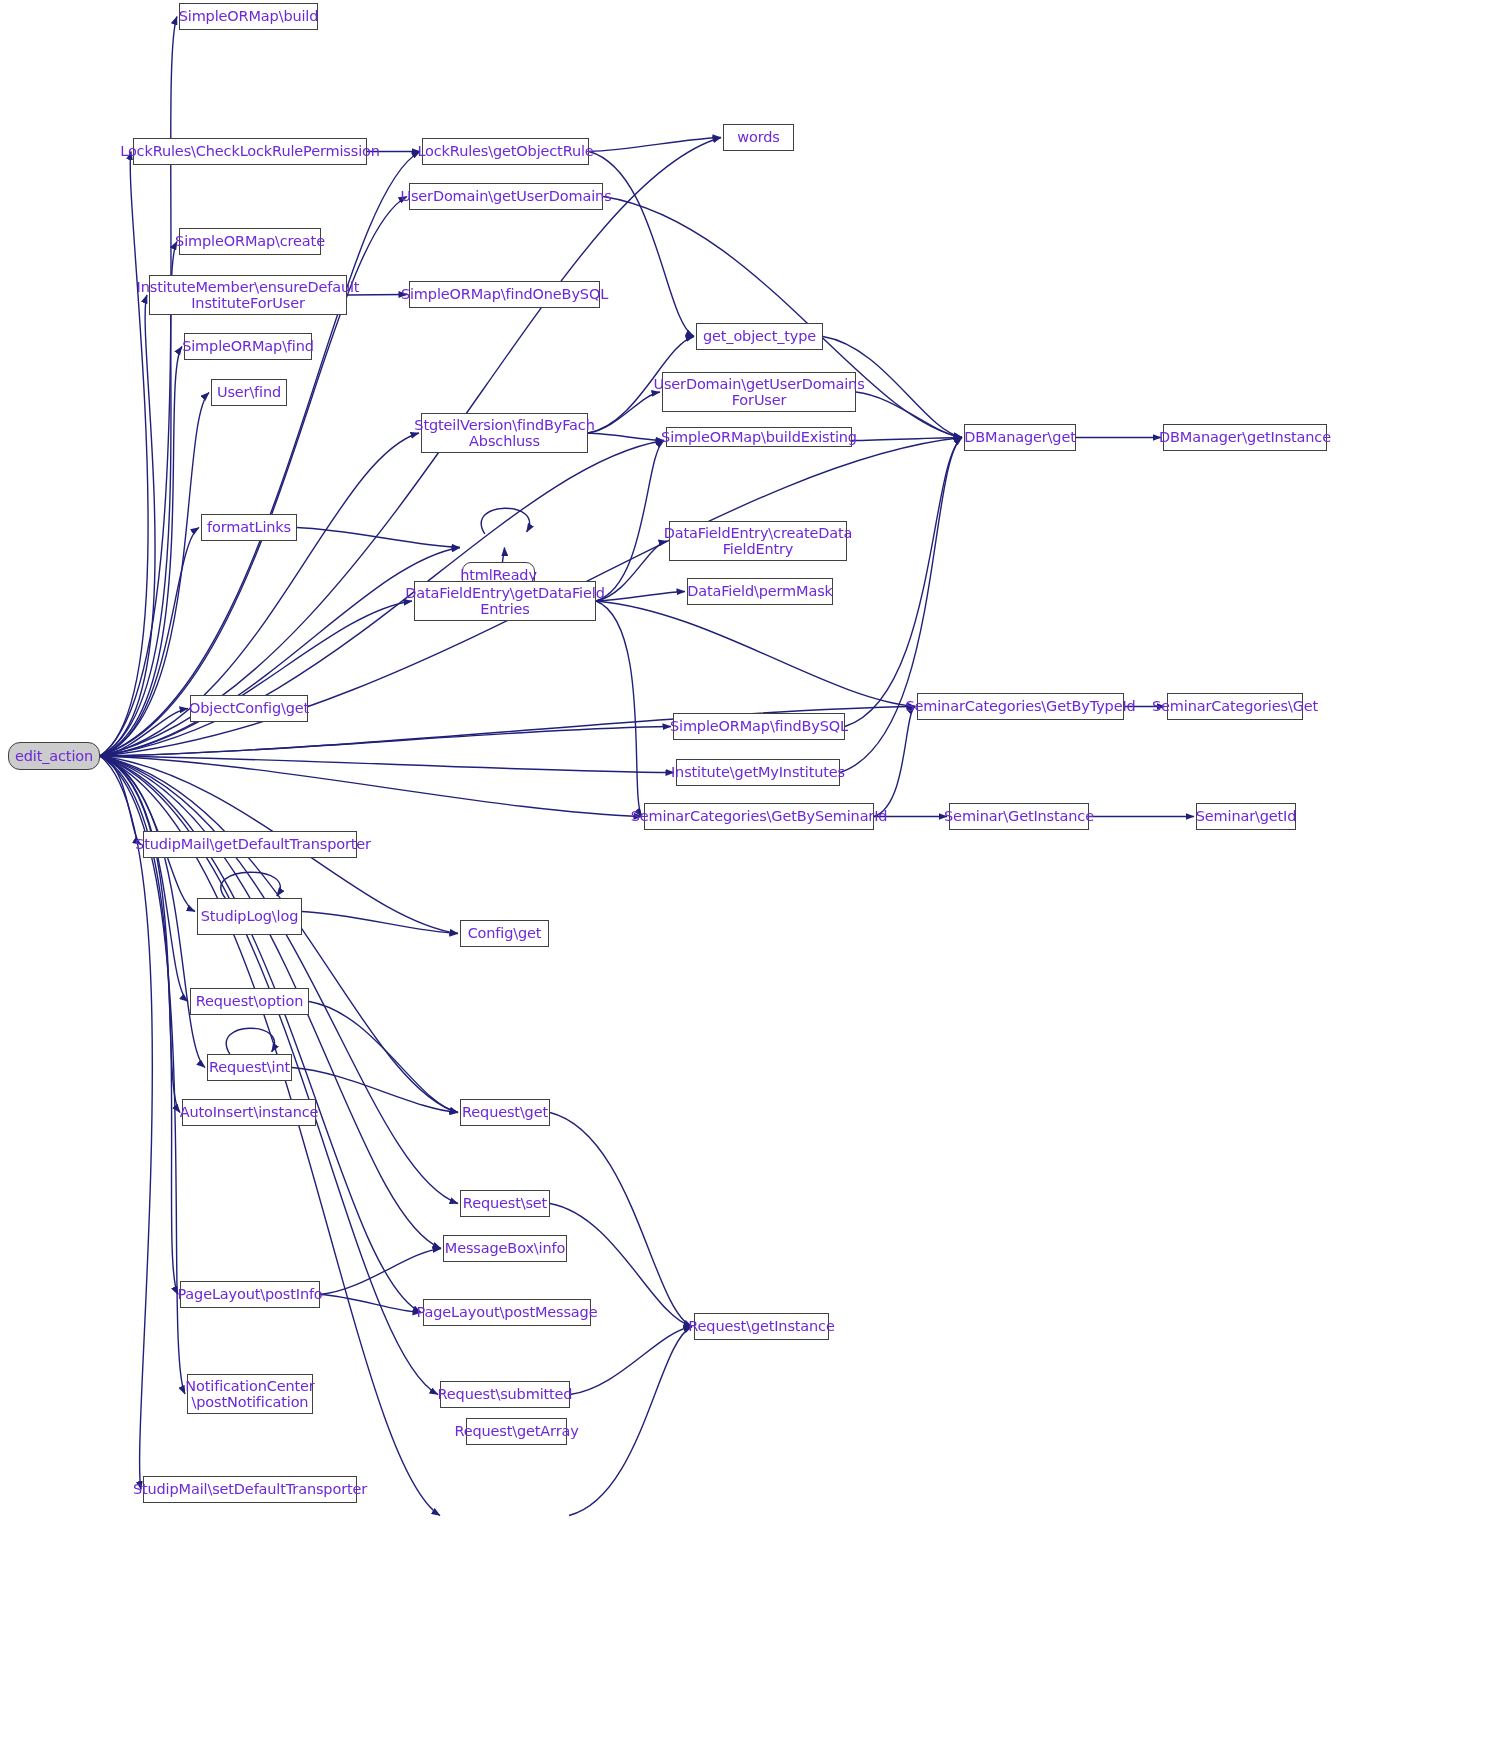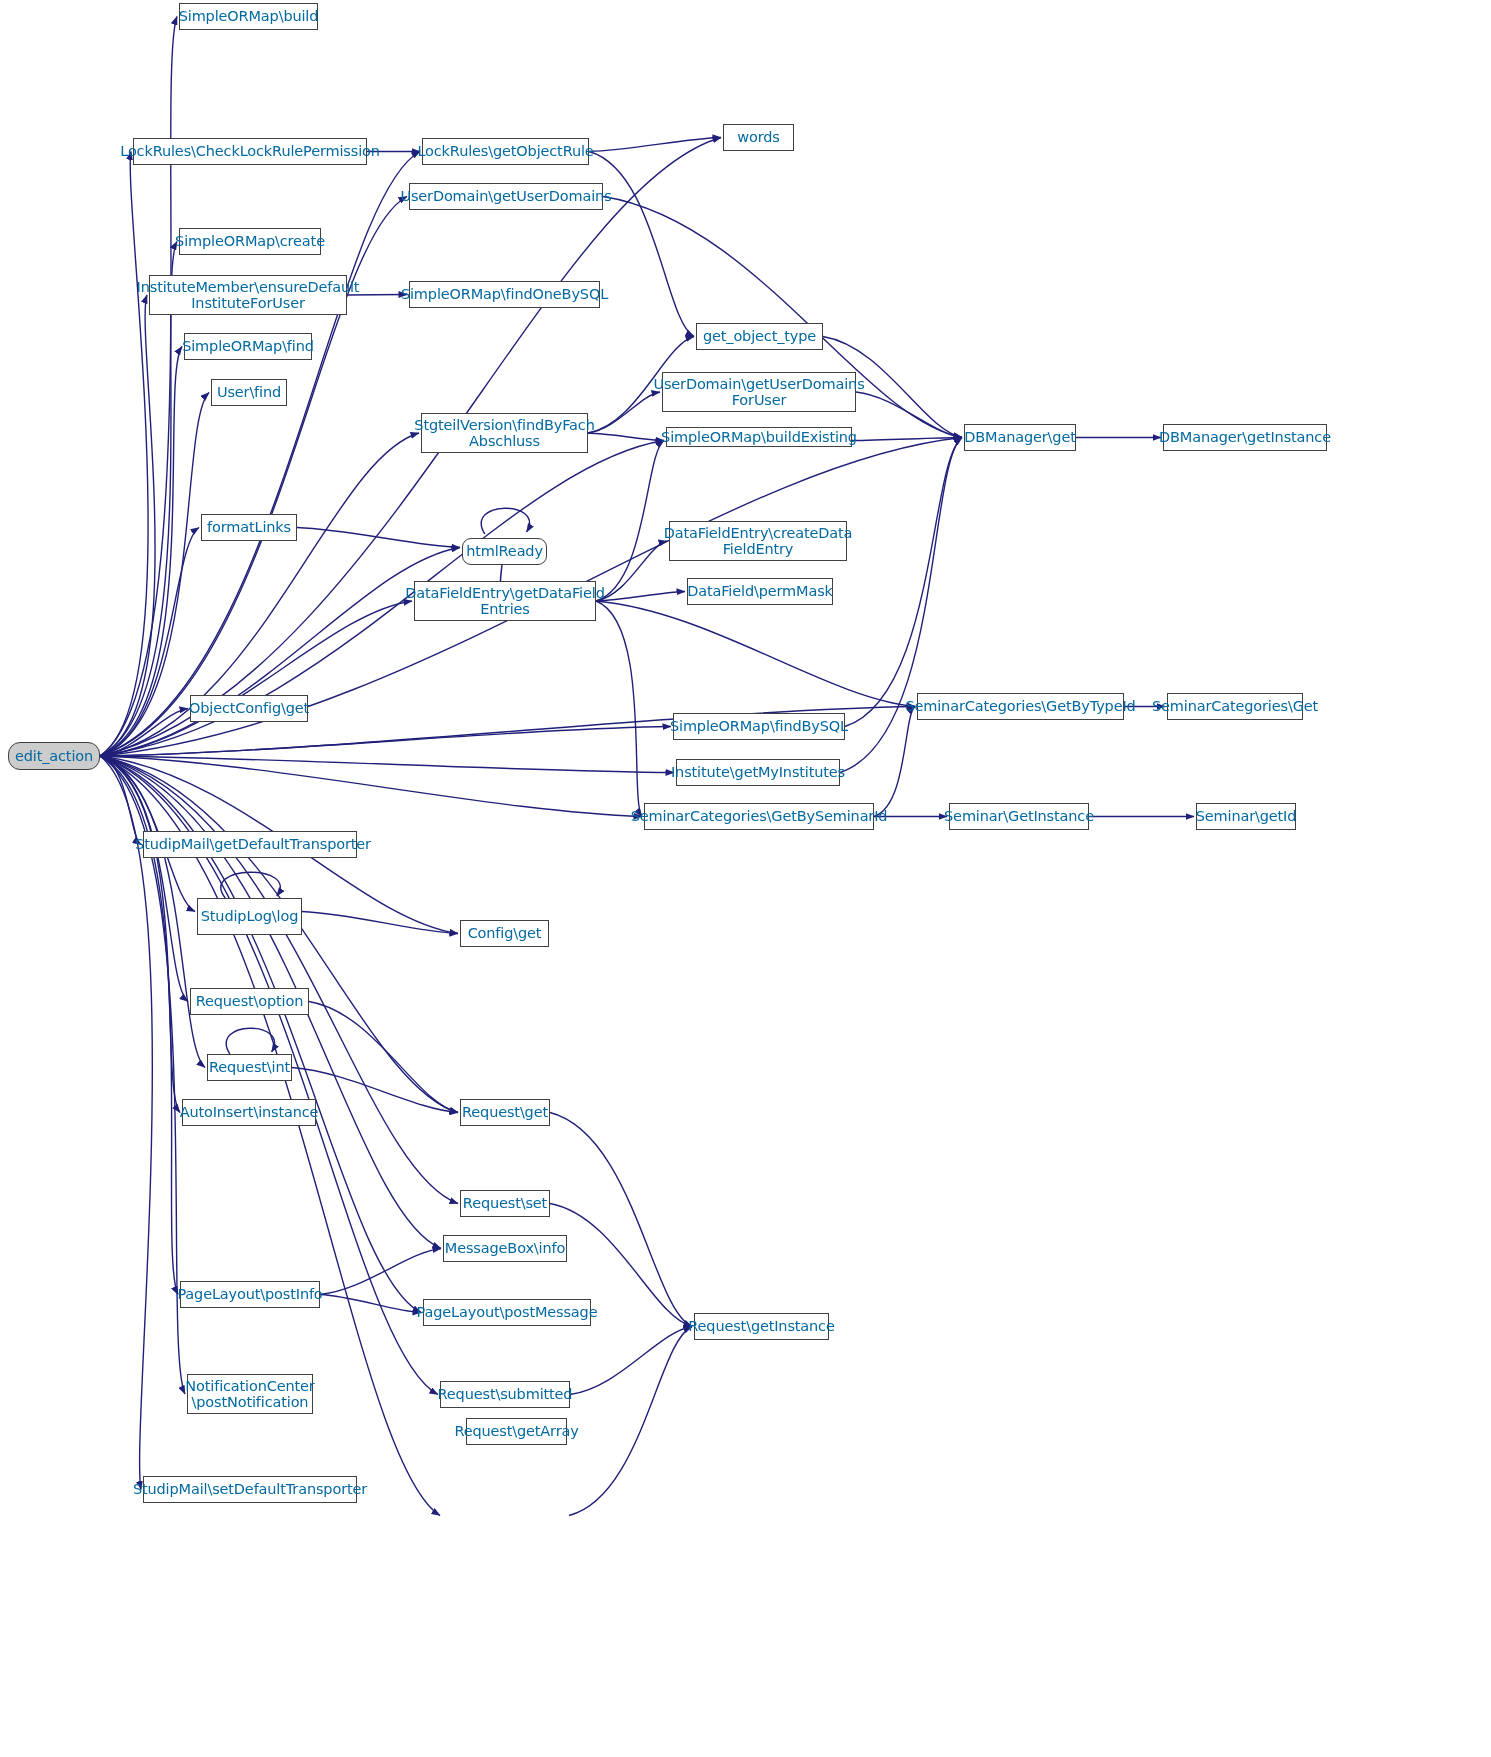--- a/index.html
+++ b/index.html
@@ -24,21 +24,21 @@
     top: 0;
     width: 1491px;
     height: 1757px;
     pointer-events: none;
   }
   .gnode {
     position: absolute;
     box-sizing: border-box;
     border: 1.4px solid #404040;
     background: #ffffff;
-    color: #0369a1;
+    color: #6d28d9;
     display: flex;
     align-items: center;
     justify-content: center;
     text-align: center;
     font-size: 14.5px;
     line-height: 1.12;
     letter-spacing: -0.15px;
     white-space: pre-line;
     padding: 0 4px;
     cursor: pointer;
@@ -148,21 +148,21 @@
       <div class="gnode" style="left: 211px; top: 379px; width: 76px; height: 27px;">User\find</div>
       <div class="gnode" style="left: 696px; top: 323px; width: 127px; height: 27px;">get_object_type</div>
       <div class="gnode" style="left: 662px; top: 372px; width: 194px; height: 40px;">UserDomain\getUserDomains
 ForUser</div>
       <div class="gnode" style="left: 421px; top: 413px; width: 167px; height: 40px;">StgteilVersion\findByFach
 Abschluss</div>
       <div class="gnode" style="left: 666px; top: 427px; width: 186px; height: 20px;">SimpleORMap\buildExisting</div>
       <div class="gnode" style="left: 964px; top: 424px; width: 112px; height: 27px;">DBManager\get</div>
       <div class="gnode" style="left: 1163px; top: 424px; width: 164px; height: 27px;">DBManager\getInstance</div>
       <div class="gnode" style="left: 201px; top: 514px; width: 96px; height: 27px;">formatLinks</div>
-      <div class="gnode" style="left: 462px; top: 538px; width: 85px; height: 27px; border-radius: 9px;">htmlReady</div>
+      <div class="gnode" style="left: 462px; top: 562px; width: 73px; height: 27px; border-radius: 9px;">htmlReady</div>
       <div class="gnode" style="left: 669px; top: 521px; width: 178px; height: 40px;">DataFieldEntry\createData
 FieldEntry</div>
       <div class="gnode" style="left: 687px; top: 578px; width: 146px; height: 27px;">DataField\permMask</div>
       <div class="gnode" style="left: 414px; top: 581px; width: 182px; height: 40px;">DataFieldEntry\getDataField
 Entries</div>
       <div class="gnode" style="left: 190px; top: 695px; width: 118px; height: 27px;">ObjectConfig\get</div>
       <div class="gnode" style="left: 673px; top: 713px; width: 172px; height: 27px;">SimpleORMap\findBySQL</div>
       <div class="gnode" style="left: 676px; top: 759px; width: 164px; height: 27px;">Institute\getMyInstitutes</div>
       <div class="gnode" style="left: 917px; top: 693px; width: 207px; height: 27px;">SeminarCategories\GetByTypeId</div>
       <div class="gnode" style="left: 1167px; top: 693px; width: 136px; height: 27px;">SeminarCategories\Get</div>

